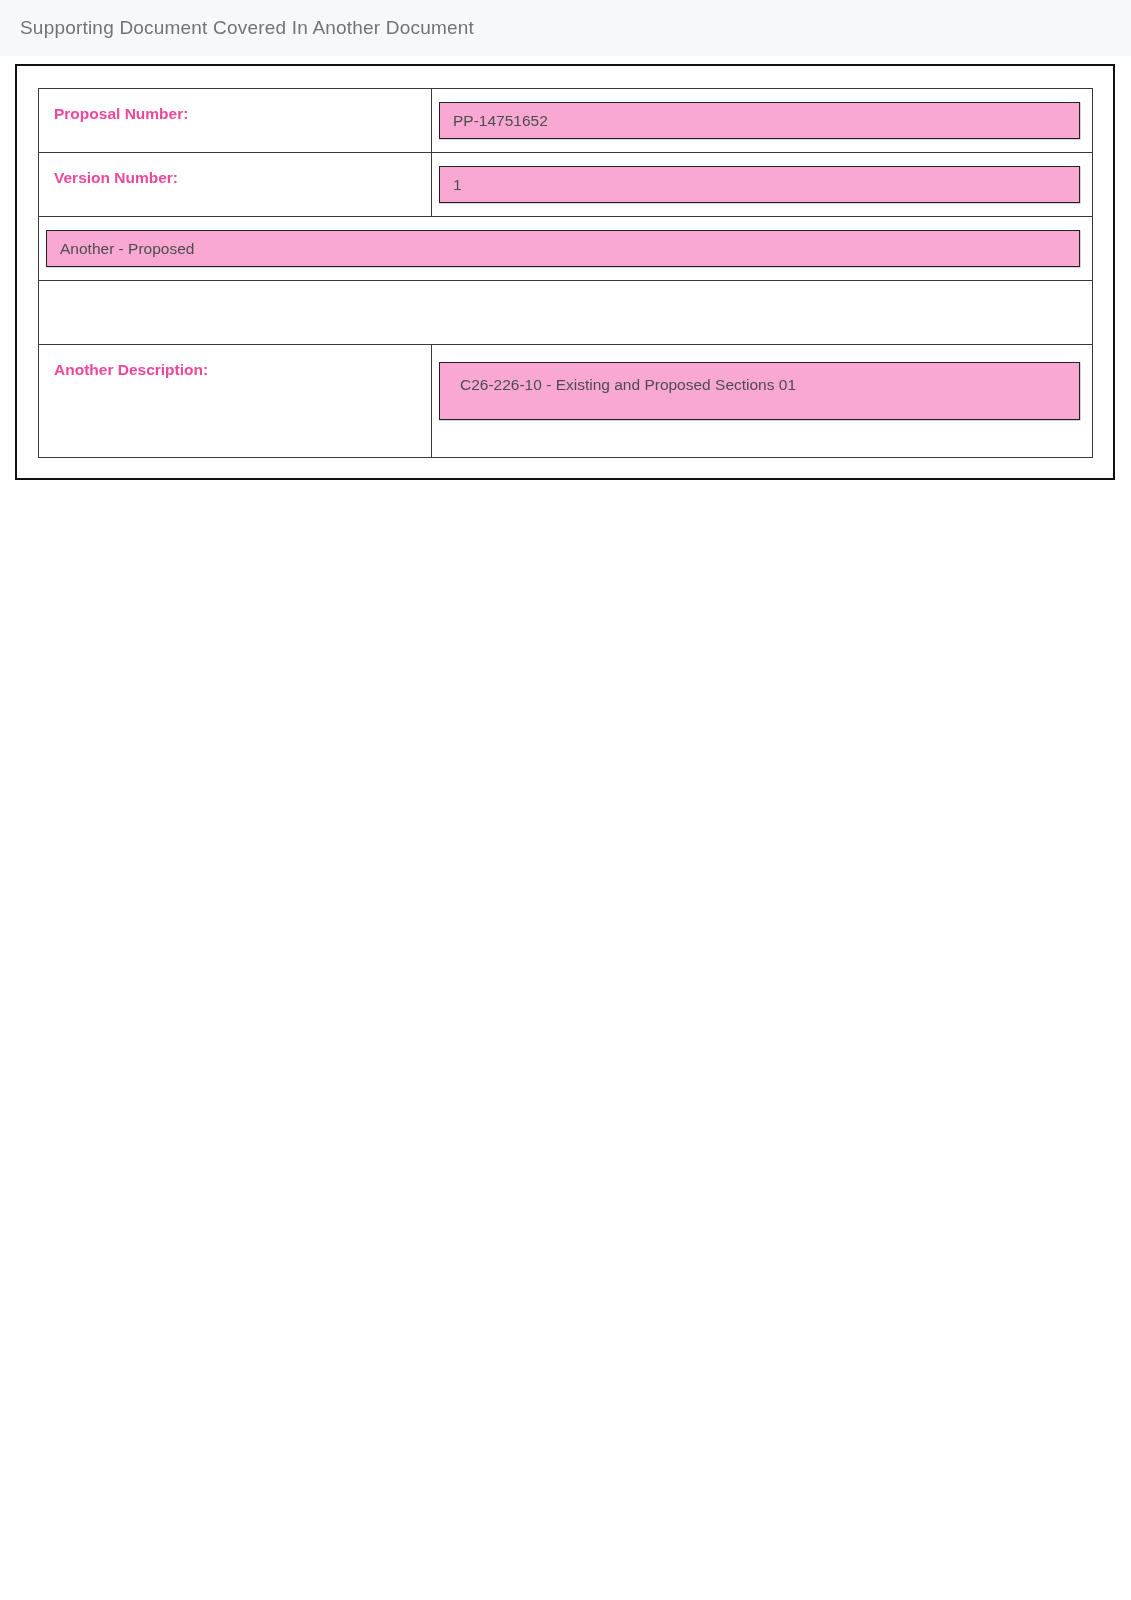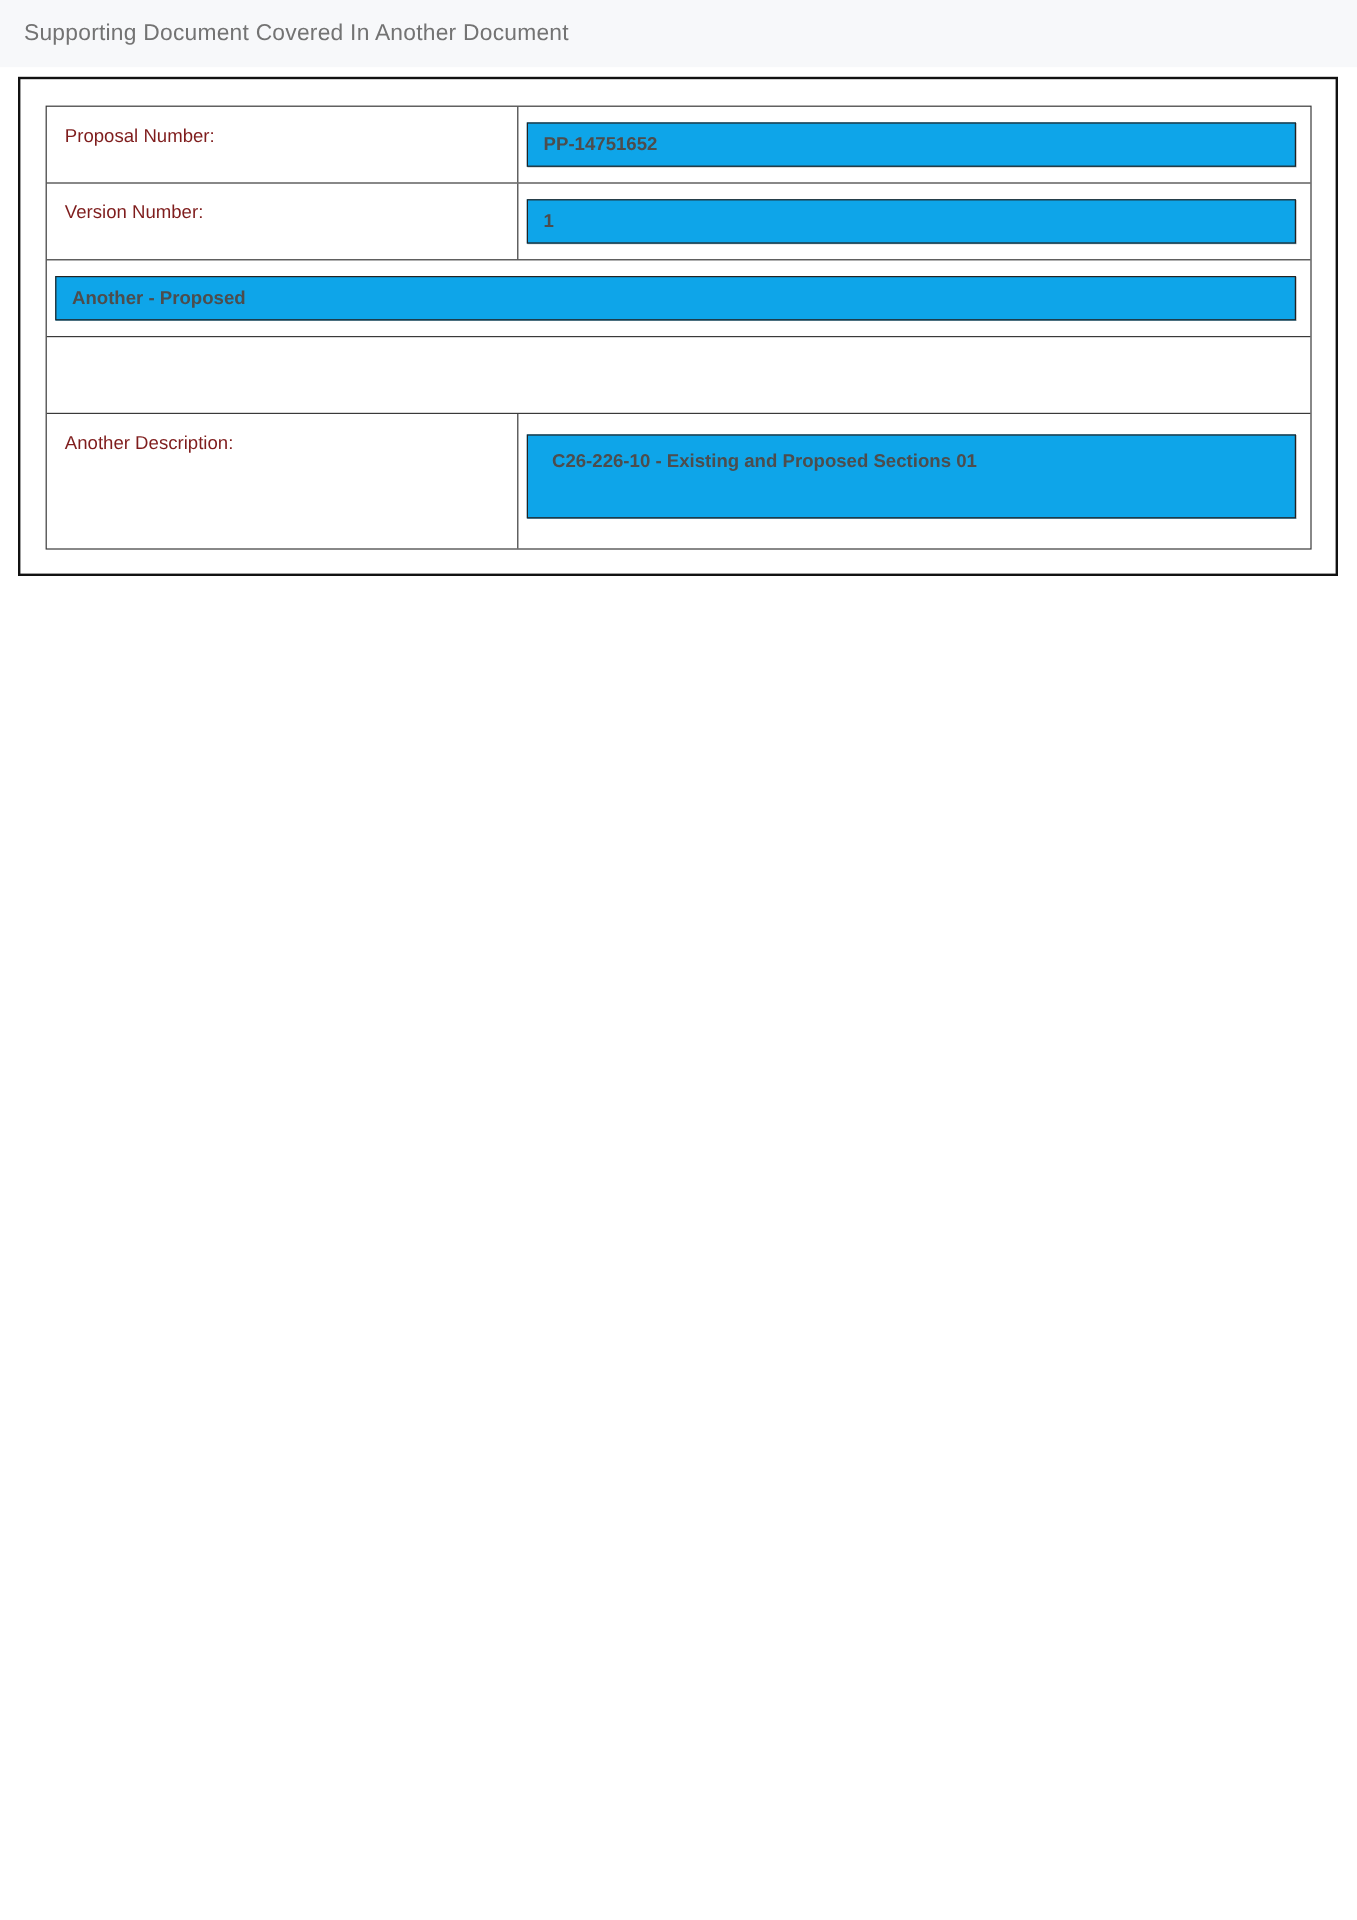--- a/index.html
+++ b/index.html
@@ -44,53 +44,52 @@
   }
   .frow:last-child {
     border-bottom: none;
     height: 112px;
   }
   .cell-label {
     width: 393px;
     flex: 0 0 393px;
     border-right: 1px solid #3a3a3a;
     padding: 15px 12px 0 15px;
-    font-weight: normal;
+    font-weight: bold;
     font-size: 15.5px;
-    color: #7f1d1d;
+    color: #ec4899;
     line-height: 1.25;
   }
   .cell-value {
     flex: 1 1 auto;
     display: flex;
     align-items: center;
     padding: 0 12px 0 7px;
     min-width: 0;
   }
   .value-box {
     flex: 1 1 auto;
     border: 1.5px solid #222222;
     box-shadow: 0.5px 0.5px 0 rgba(0,0,0,0.35);
     height: 37px;
     display: flex;
     align-items: center;
     padding: 0 13px;
     font-size: 15.5px;
     color: #4d4d4d;
-    background: #0ea5e9;
+    background: #f9a8d4;
     white-space: nowrap;
     overflow: hidden;
-    font-weight: bold;
   }
   .frow.multiline .cell-value {
     align-items: flex-start;
     padding-top: 17px;
   }
   .frow.multiline .value-box {
-    height: 70px;
+    height: 58px;
     align-items: flex-start;
     padding: 13px 13px 16px 20px;
     white-space: normal;
   }
 </style>
 </head>
 <body>
 
 <div class="header-bar">
   <div class="page-title">Supporting Document Covered In Another Document</div>

